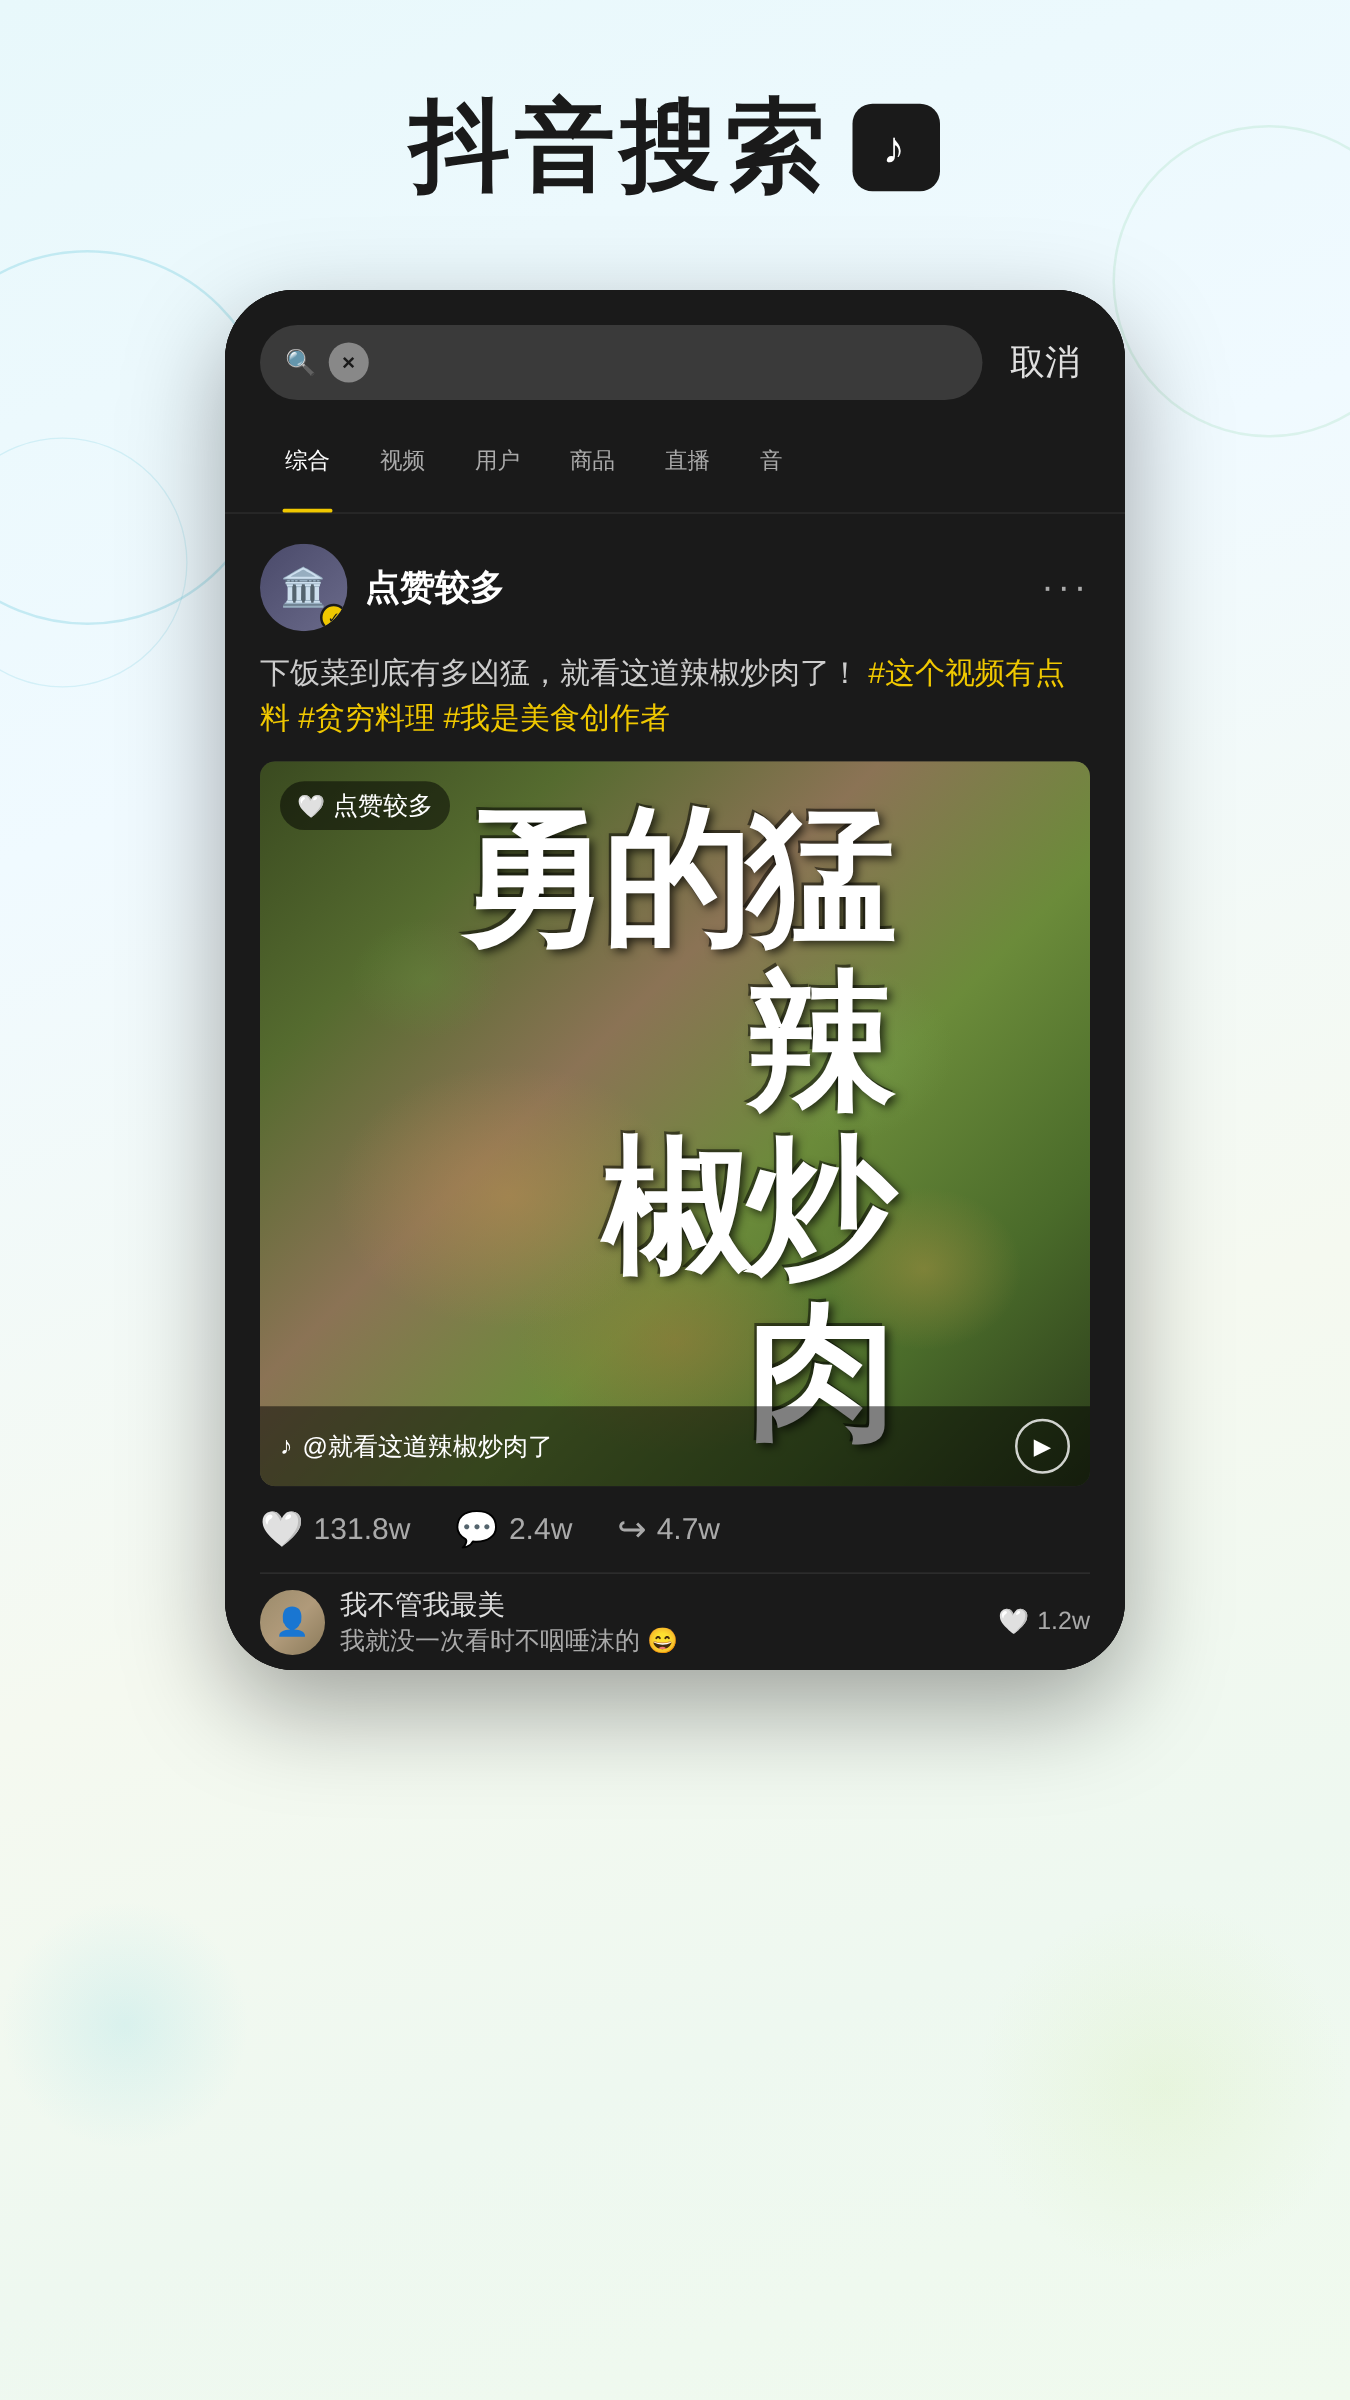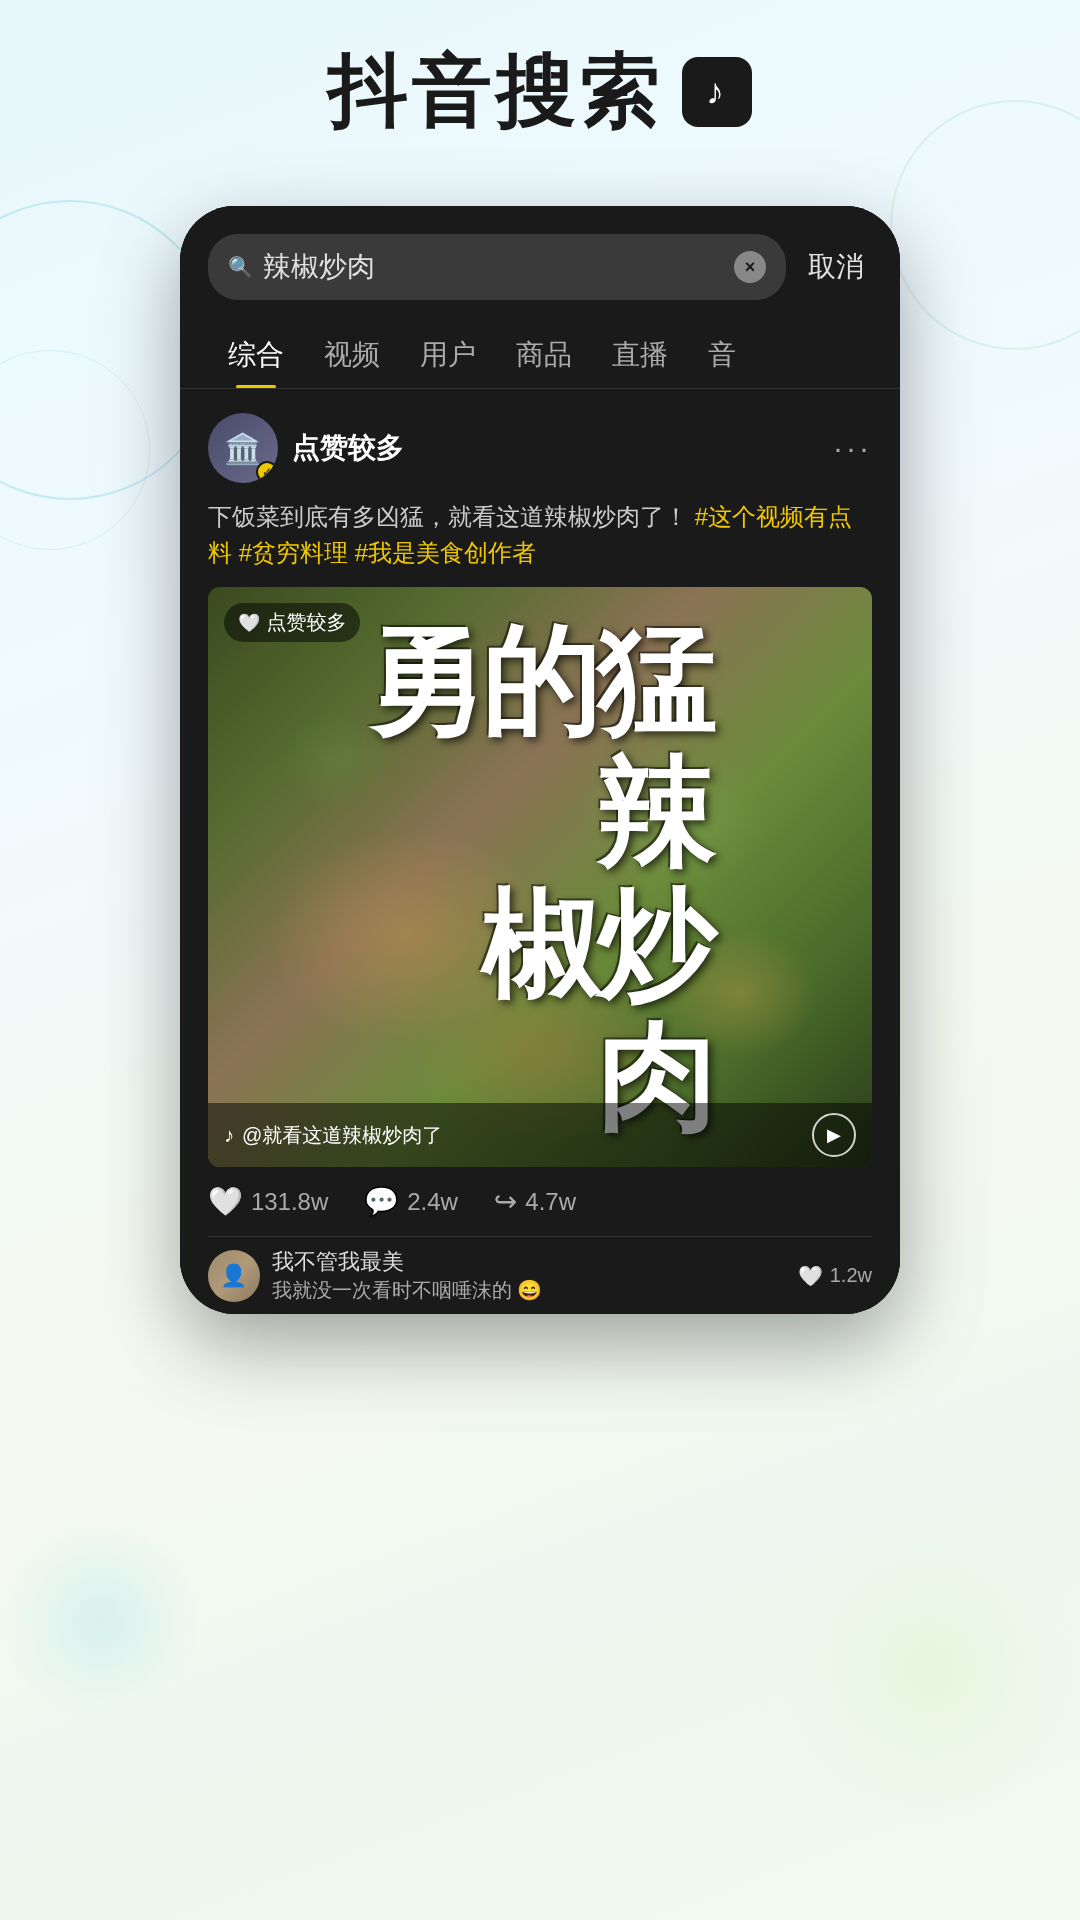--- a/index.html
+++ b/index.html
@@ -55,21 +55,21 @@
       right: 0;
       width: 300px;
       height: 300px;
       background: radial-gradient(circle, rgba(200,230,150,0.2) 0%, transparent 70%);
       border-radius: 50%;
     }
 
     
     .header-section {
       text-align: center;
-      padding-top: 38px;
+      padding-top: 64px;
       padding-bottom: 50px;
     }
     .main-title {
       font-size: 80px;
       font-weight: 900;
       color: #1a1a1a;
       letter-spacing: 4px;
       display: flex;
       align-items: center;
       justify-content: center;
@@ -168,22 +168,22 @@
 
     
     .tabs-row {
       background: #1a1a1a;
       display: flex;
       padding: 16px 28px 0 28px;
       border-bottom: 1px solid #333;
     }
     .tab-item {
       color: #aaa;
-      font-size: 28px;
-      padding: 10px 20px 14px 20px;
+      font-size: 18px;
+      padding: 10px 20px 30px 20px;
       position: relative;
       white-space: nowrap;
     }
     .tab-item.active {
       color: #fff;
     }
     .tab-item.active::after {
       content: '';
       position: absolute;
       bottom: 0;
@@ -458,21 +458,20 @@
   </div>
 </div>
 
 <div class="phone-container">
   <div class="phone-mockup">
     <div class="phone-inner">
 
       <div class="search-bar-area">
         <div class="search-input-box">
           <span class="search-icon-inner">🔍</span>
-          <span class="search-text-value">辣椒炒肉</span>
           <div class="search-clear-btn">×</div>
         </div>
         <div class="cancel-btn">取消</div>
       </div>
 
       <div class="tabs-row">
         <div class="tab-item active">综合</div>
         <div class="tab-item">视频</div>
         <div class="tab-item">用户</div>
         <div class="tab-item">商品</div>

